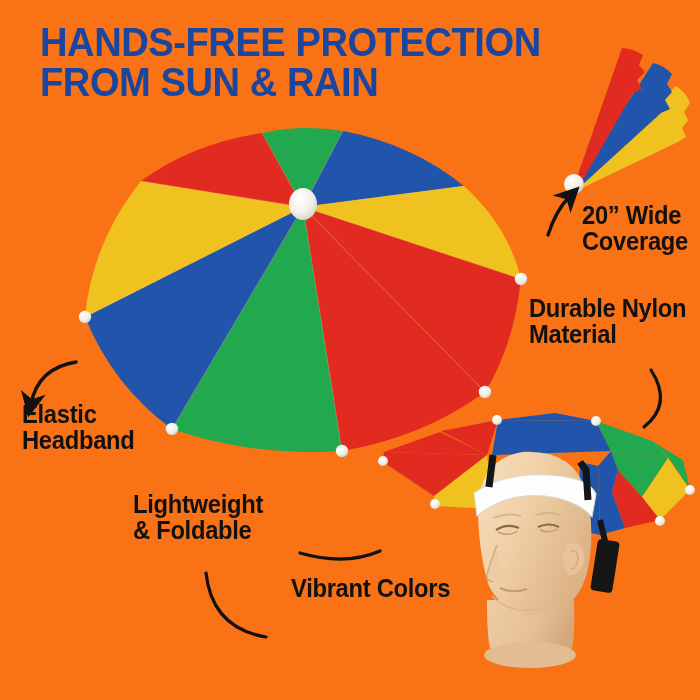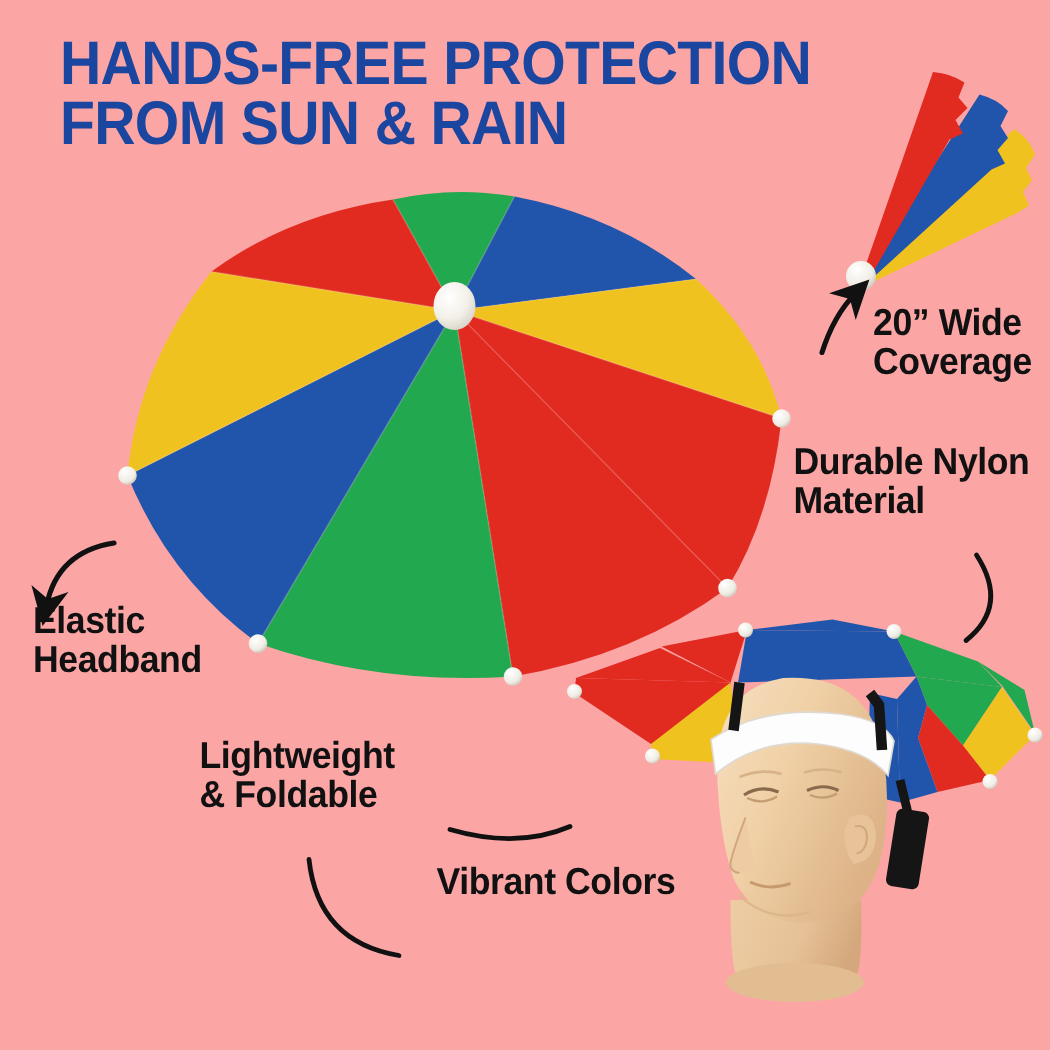--- a/index.html
+++ b/index.html
@@ -2,21 +2,21 @@
 <html><head>
 <meta charset="utf-8">
 <style>
   html,body{margin:0;padding:0;}
   body{
     width:700px;height:700px;
     background:#fafafa;
     font-family:"Liberation Sans","DejaVu Sans",sans-serif;
     overflow:hidden;
   }
-  #stage{position:relative;width:700px;height:700px;background:#fca5a5;overflow:hidden;}
+  #stage{position:relative;width:700px;height:700px;background:#f97316;overflow:hidden;}
 
   
   #headline{
     position:absolute;left:40px;top:22px;width:620px;
     color:#1a46a0;
     font-weight:700;
     font-size:41px;
     line-height:0.98;
     letter-spacing:-0.5px;
     transform:scaleX(0.93);

